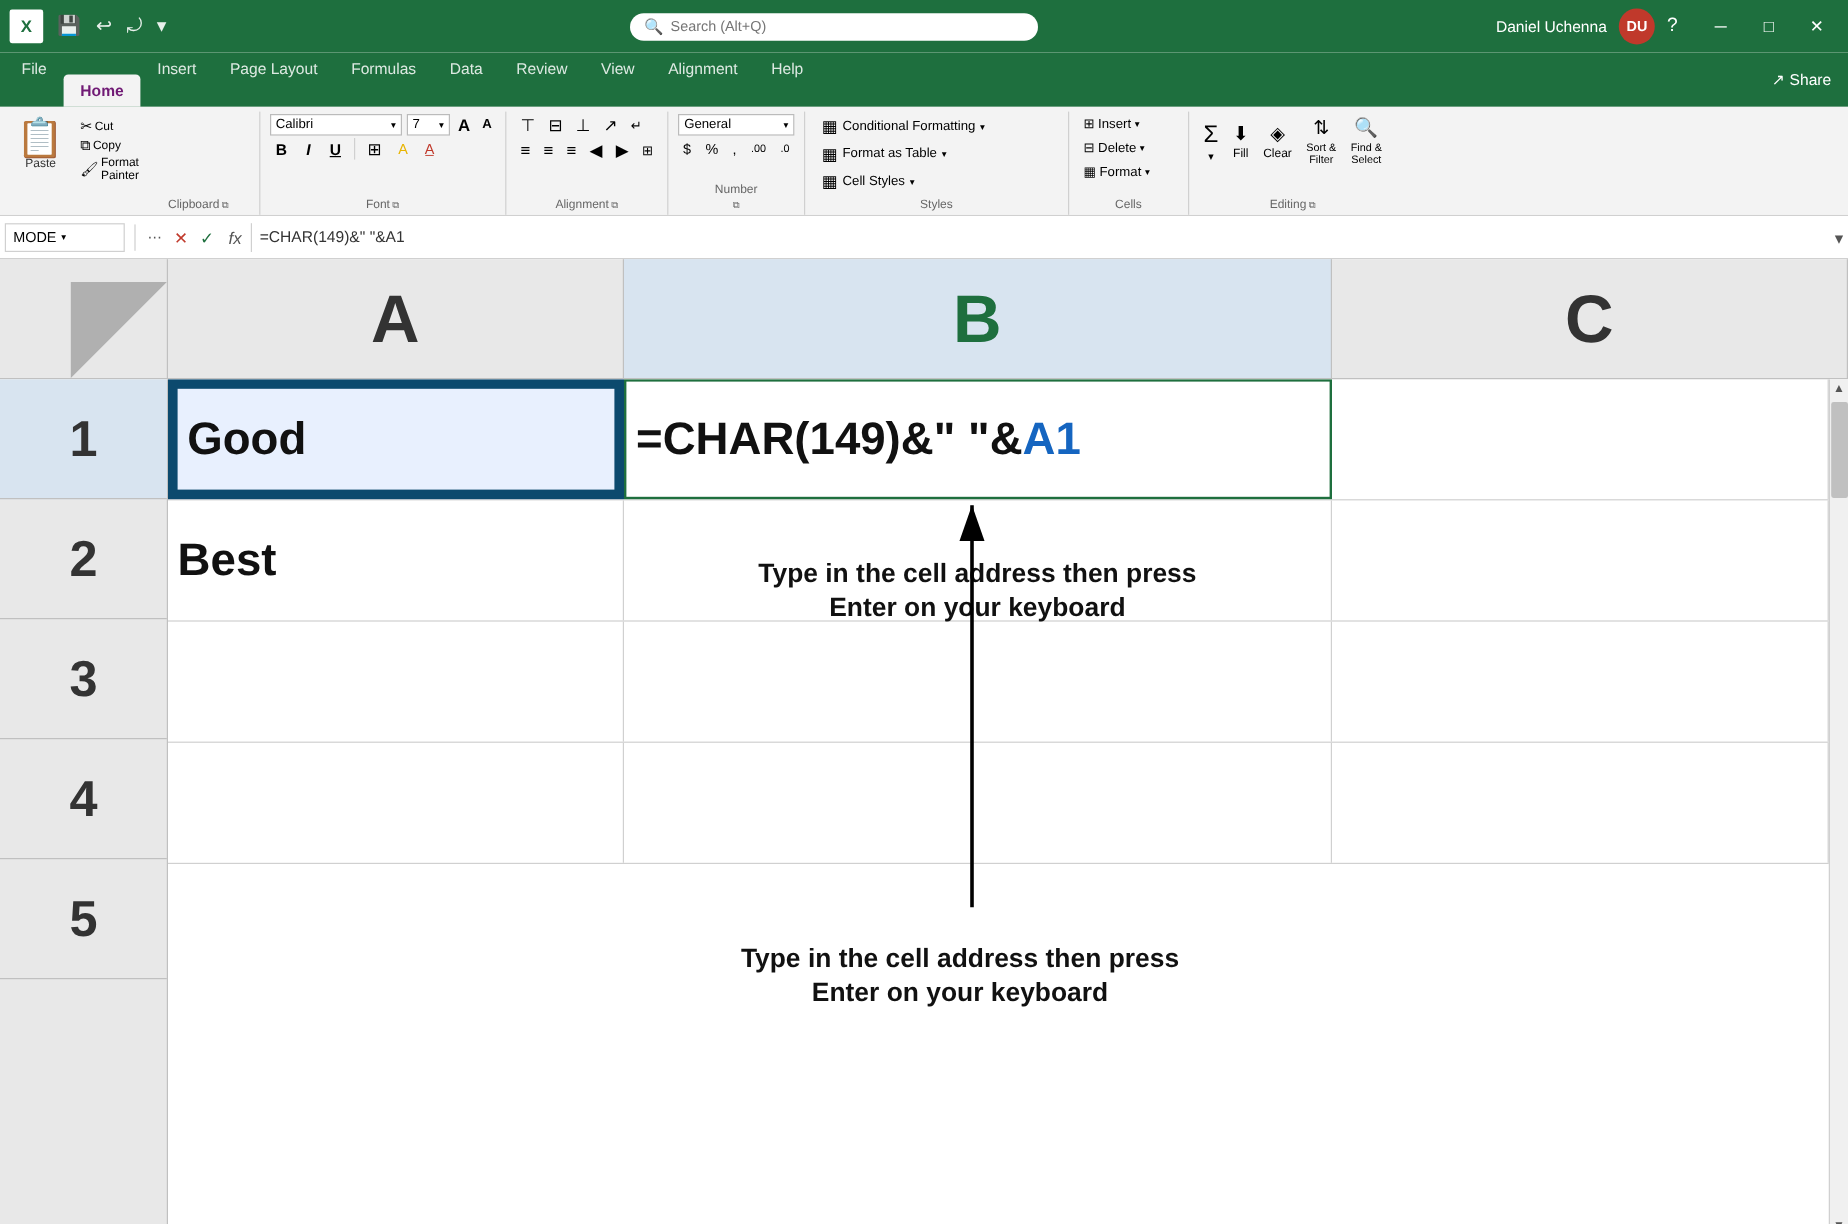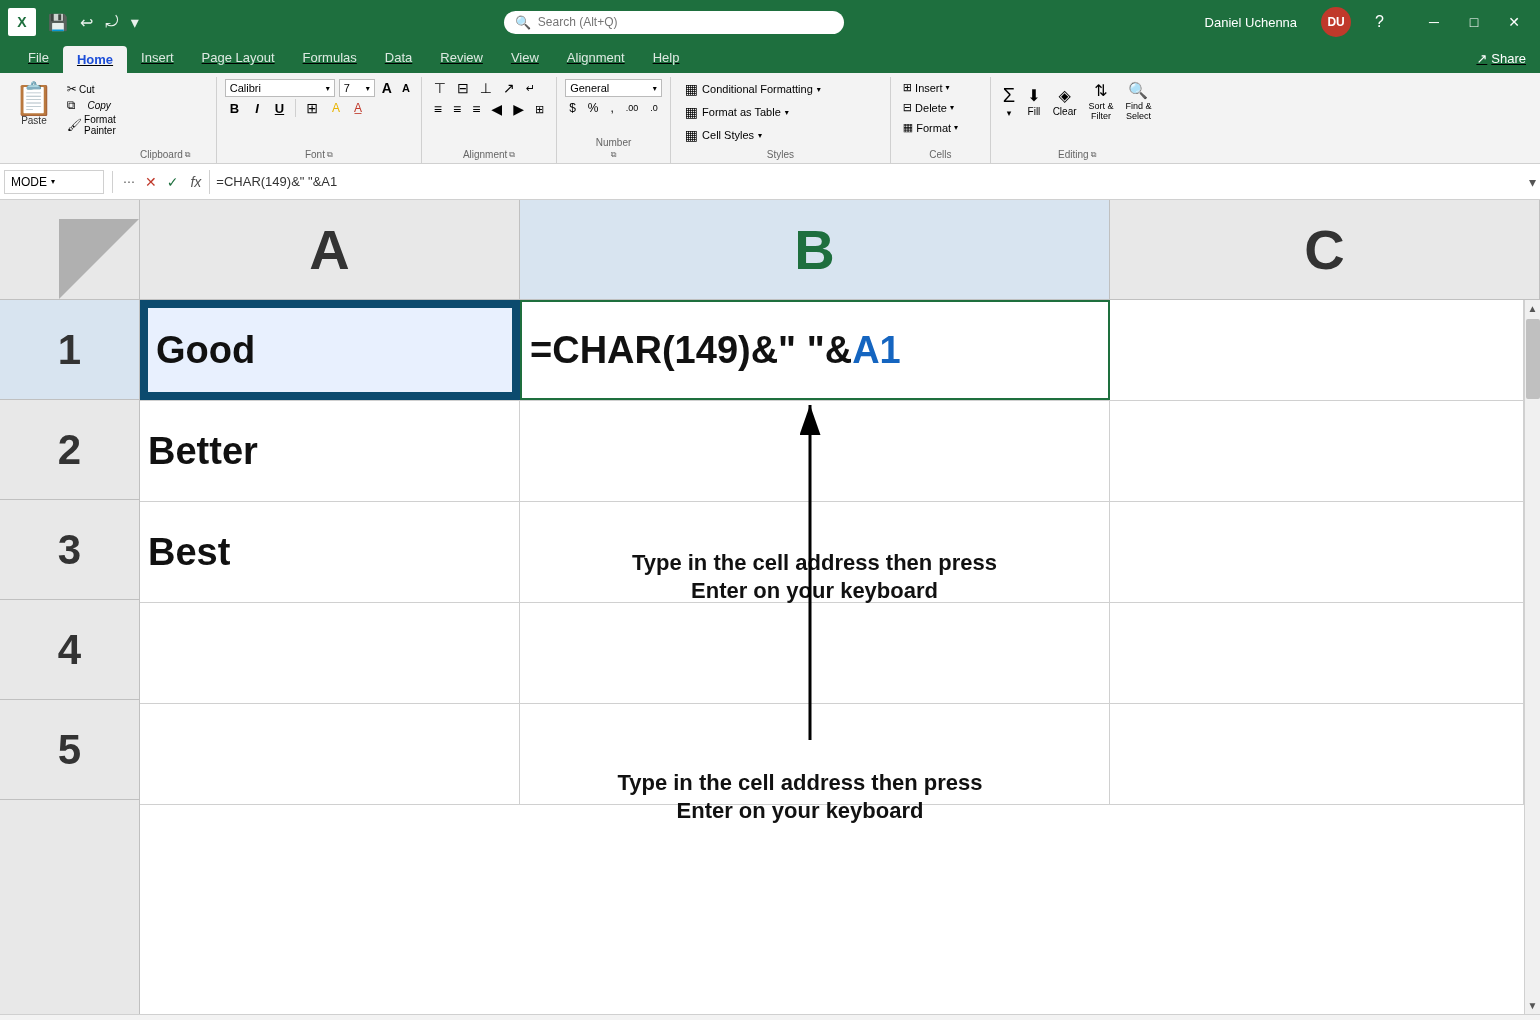--- a/index.html
+++ b/index.html
@@ -24,36 +24,36 @@
       background: #fff;
       border-radius: 20px;
       padding: 4px 12px;
       display: flex;
       align-items: center;
       gap: 6px;
       width: 340px;
       margin: 0 auto;
     }
     .search-box input { border: none; outline: none; font-size: 12px; color: #333; width: 100%; background: transparent; }
-    .title-right { display: flex; align-items: center; gap: 24px; margin-left: auto; }
+    .title-right { display: flex; align-items: center; gap: 10px; margin-left: auto; }
     .user-name { color: white; font-size: 13px; }
     .user-avatar { width: 30px; height: 30px; background: #c0392b; border-radius: 50%; display: flex; align-items: center; justify-content: center; color: white; font-size: 12px; font-weight: bold; }
     .win-btns { display: flex; gap: 4px; margin-left: 8px; }
     .win-btn { width: 36px; height: 28px; display: flex; align-items: center; justify-content: center; color: white; font-size: 14px; cursor: pointer; }
 
     
     .ribbon { background: #f3f3f3; border-bottom: 1px solid #d0d0d0; }
-    .ribbon-tabs { background: #1e6f3e; display: flex; padding-left: 14px; text-decoration: underline; }
+    .ribbon-tabs { background: #1e6f3e; display: flex; padding-left: 4px; }
     .ribbon-tab {
       padding: 6px 14px;
       font-size: 13px;
       color: rgba(255,255,255,0.85);
       cursor: pointer;
     }
-    .ribbon-tab.active { background: #f3f3f3; color: #1d4ed8; font-weight: 600; border-radius: 4px 4px 0 0; margin-top: 2px; }
+    .ribbon-tab.active { background: #f3f3f3; color: #701a75; font-weight: 600; border-radius: 4px 4px 0 0; margin-top: 18px; }
     .ribbon-tab.share { margin-left: auto; color: white; display: flex; align-items: center; gap: 4px; }
 
     .ribbon-content { display: flex; align-items: stretch; padding: 4px 0 0 0; background: #f3f3f3; min-height: 90px; }
 
     
     .clipboard-group { display: flex; flex-direction: row; align-items: flex-start; padding: 4px 8px 0; border-right: 1px solid #d0d0d0; gap: 4px; }
     .clipboard-paste { display: flex; flex-direction: column; align-items: center; cursor: pointer; padding: 2px 6px; border-radius: 3px; }
     .clipboard-paste .paste-icon { font-size: 32px; line-height: 1; }
     .clipboard-paste .paste-lbl { font-size: 10px; color: #333; }
     .clipboard-sub { display: flex; flex-direction: column; gap: 0px; }
@@ -266,21 +266,21 @@
         <span class="paste-icon">📋</span>
         <span class="paste-lbl">Paste</span>
       </div>
       <div class="clipboard-sub">
         <div class="clipboard-sub-btn">
           <span>✂</span>
           <span style="font-size:10px;margin-left:2px;">Cut</span>
         </div>
         <div class="clipboard-sub-btn">
           <span>⧉</span>
-          <span style="font-size:10px;margin-left:12px;font-style:italic;">Copy</span>
+          <span style="font-size:10px;margin-left:2px;">Copy</span>
         </div>
         <div class="clipboard-sub-btn">
           <span>🖌</span>
           <span style="font-size:10px;margin-left:2px;">Format Painter</span>
         </div>
       </div>
       <div style="margin-top:auto;font-size:10px;color:#666;text-align:center;width:100%;padding-bottom:3px;display:flex;align-items:center;justify-content:center;gap:2px;">
         <span>Clipboard</span>
         <span style="font-size:8px;">⧉</span>
       </div>
@@ -485,27 +485,20 @@
       <div class="cell-row">
         <div class="cell cell-a selected">
           <span>Good</span>
         </div>
         <div class="cell cell-b active">
           <span class="formula-text">=CHAR(149)&amp;" "&amp;<span class="ref">A1</span></span>
         </div>
         <div class="cell cell-c"></div>
       </div>
 
-      <div class="cell-row">
-        <div class="cell cell-a">
-          <span>Better</span>
-        </div>
-        <div class="cell cell-b"></div>
-        <div class="cell cell-c"></div>
-      </div>
 
       <div class="cell-row">
         <div class="cell cell-a">
           <span>Best</span>
         </div>
         <div class="cell cell-b">
 
           <div style="position:relative;width:100%;height:100%;pointer-events:none;">
             <div style="position:absolute;bottom:-10px;left:50%;transform:translateX(-50%);text-align:center;font-size:22px;font-weight:bold;color:#111;white-space:nowrap;line-height:1.3;">
               <div>Type in the cell address then press</div>

